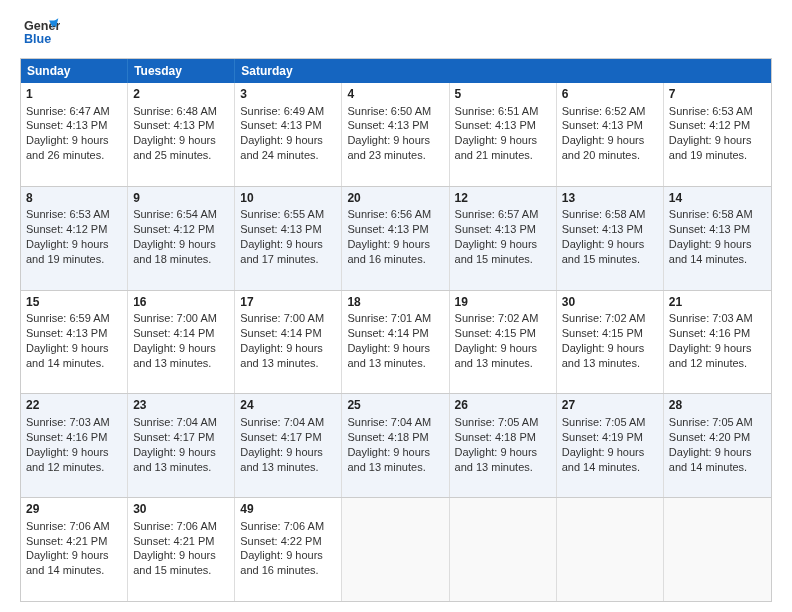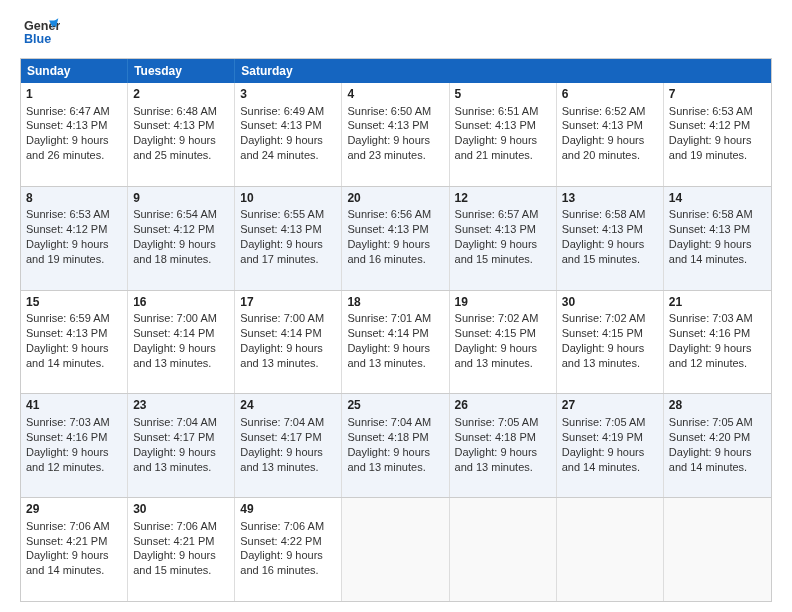--- a/index.html
+++ b/index.html
@@ -217,21 +217,21 @@
         <span class="day-num">30</span>
         <span class="cell-info">Sunrise: 7:02 AM<br>Sunset: 4:15 PM<br>Daylight: 9 hours and 13 minutes.</span>
       </div>
           <div class="cal-cell">
         <span class="day-num">21</span>
         <span class="cell-info">Sunrise: 7:03 AM<br>Sunset: 4:16 PM<br>Daylight: 9 hours and 12 minutes.</span>
       </div>
         </div>
         <div class="cal-row">
           <div class="cal-cell alt-row">
-        <span class="day-num">41</span>
+        <span class="day-num">22</span>
         <span class="cell-info">Sunrise: 7:03 AM<br>Sunset: 4:16 PM<br>Daylight: 9 hours and 12 minutes.</span>
       </div>
           <div class="cal-cell alt-row">
         <span class="day-num">23</span>
         <span class="cell-info">Sunrise: 7:04 AM<br>Sunset: 4:17 PM<br>Daylight: 9 hours and 13 minutes.</span>
       </div>
           <div class="cal-cell alt-row">
         <span class="day-num">24</span>
         <span class="cell-info">Sunrise: 7:04 AM<br>Sunset: 4:17 PM<br>Daylight: 9 hours and 13 minutes.</span>
       </div>

